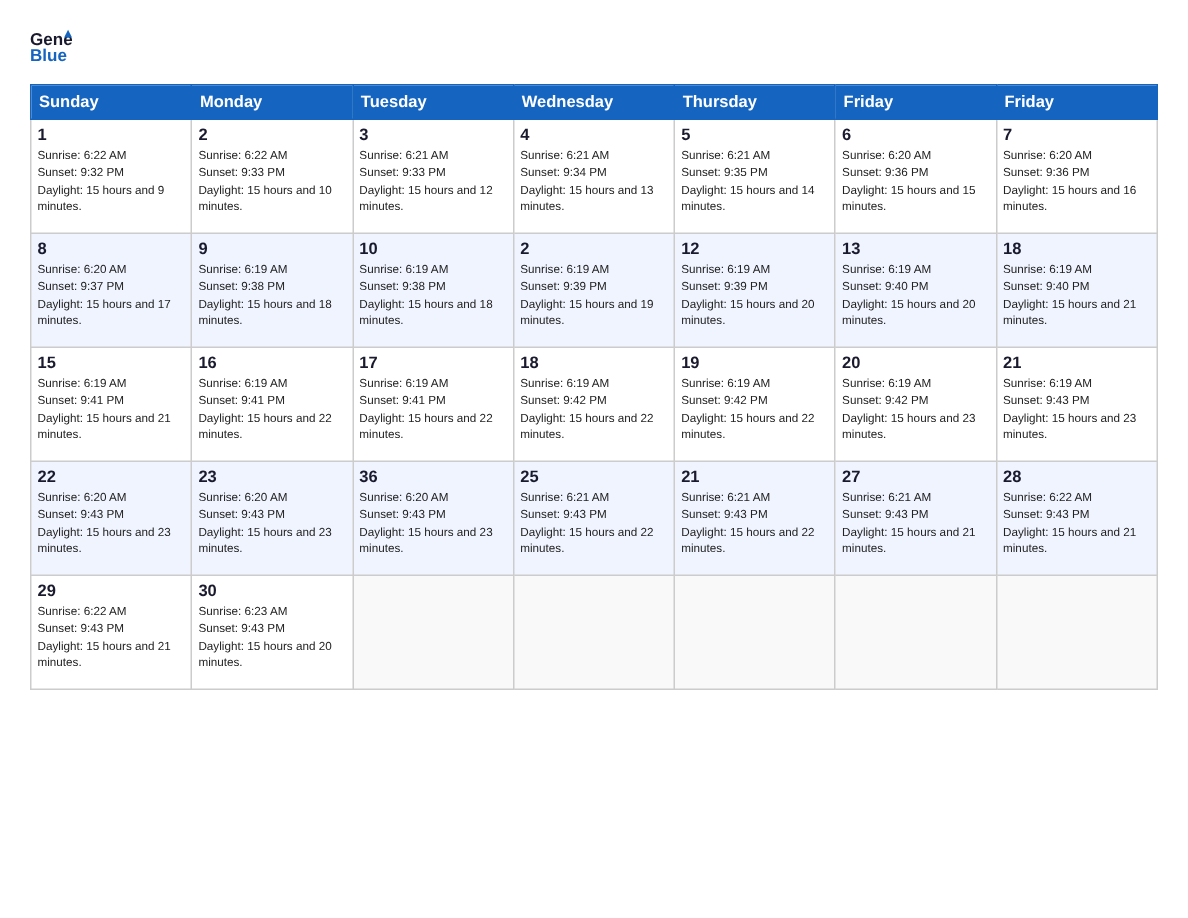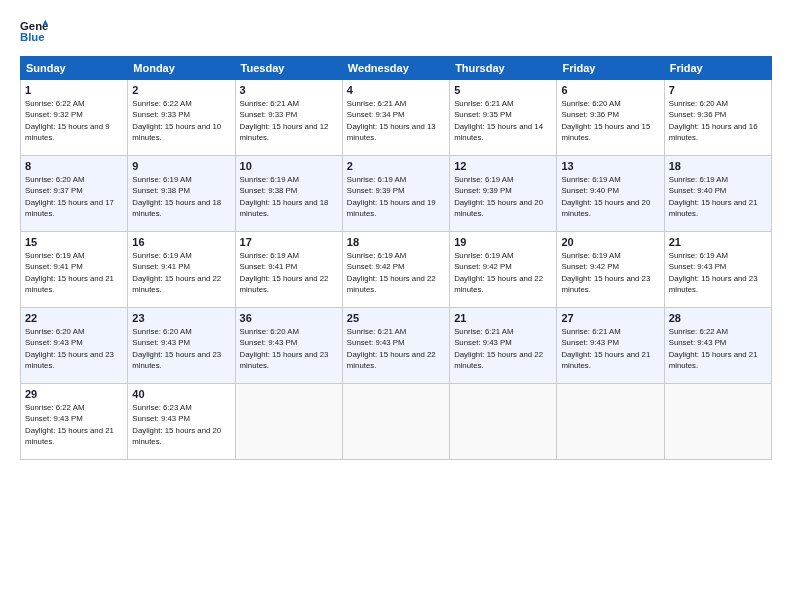--- a/index.html
+++ b/index.html
@@ -235,21 +235,21 @@
             <span class="day-num">28</span>
             <div class="day-info">Sunrise: 6:22 AM<br>Sunset: 9:43 PM<br>Daylight: 15 hours and 21 minutes.</div>
           </td>
         </tr>
         <tr>
           <td>
             <span class="day-num">29</span>
             <div class="day-info">Sunrise: 6:22 AM<br>Sunset: 9:43 PM<br>Daylight: 15 hours and 21 minutes.</div>
           </td>
           <td>
-            <span class="day-num">40</span>
+            <span class="day-num">30</span>
             <div class="day-info">Sunrise: 6:23 AM<br>Sunset: 9:43 PM<br>Daylight: 15 hours and 20 minutes.</div>
           </td>
           <td class="empty-cell"></td>
           <td class="empty-cell"></td>
           <td class="empty-cell"></td>
           <td class="empty-cell"></td>
           <td class="empty-cell"></td>
         </tr>
       </tbody>
   </table>

